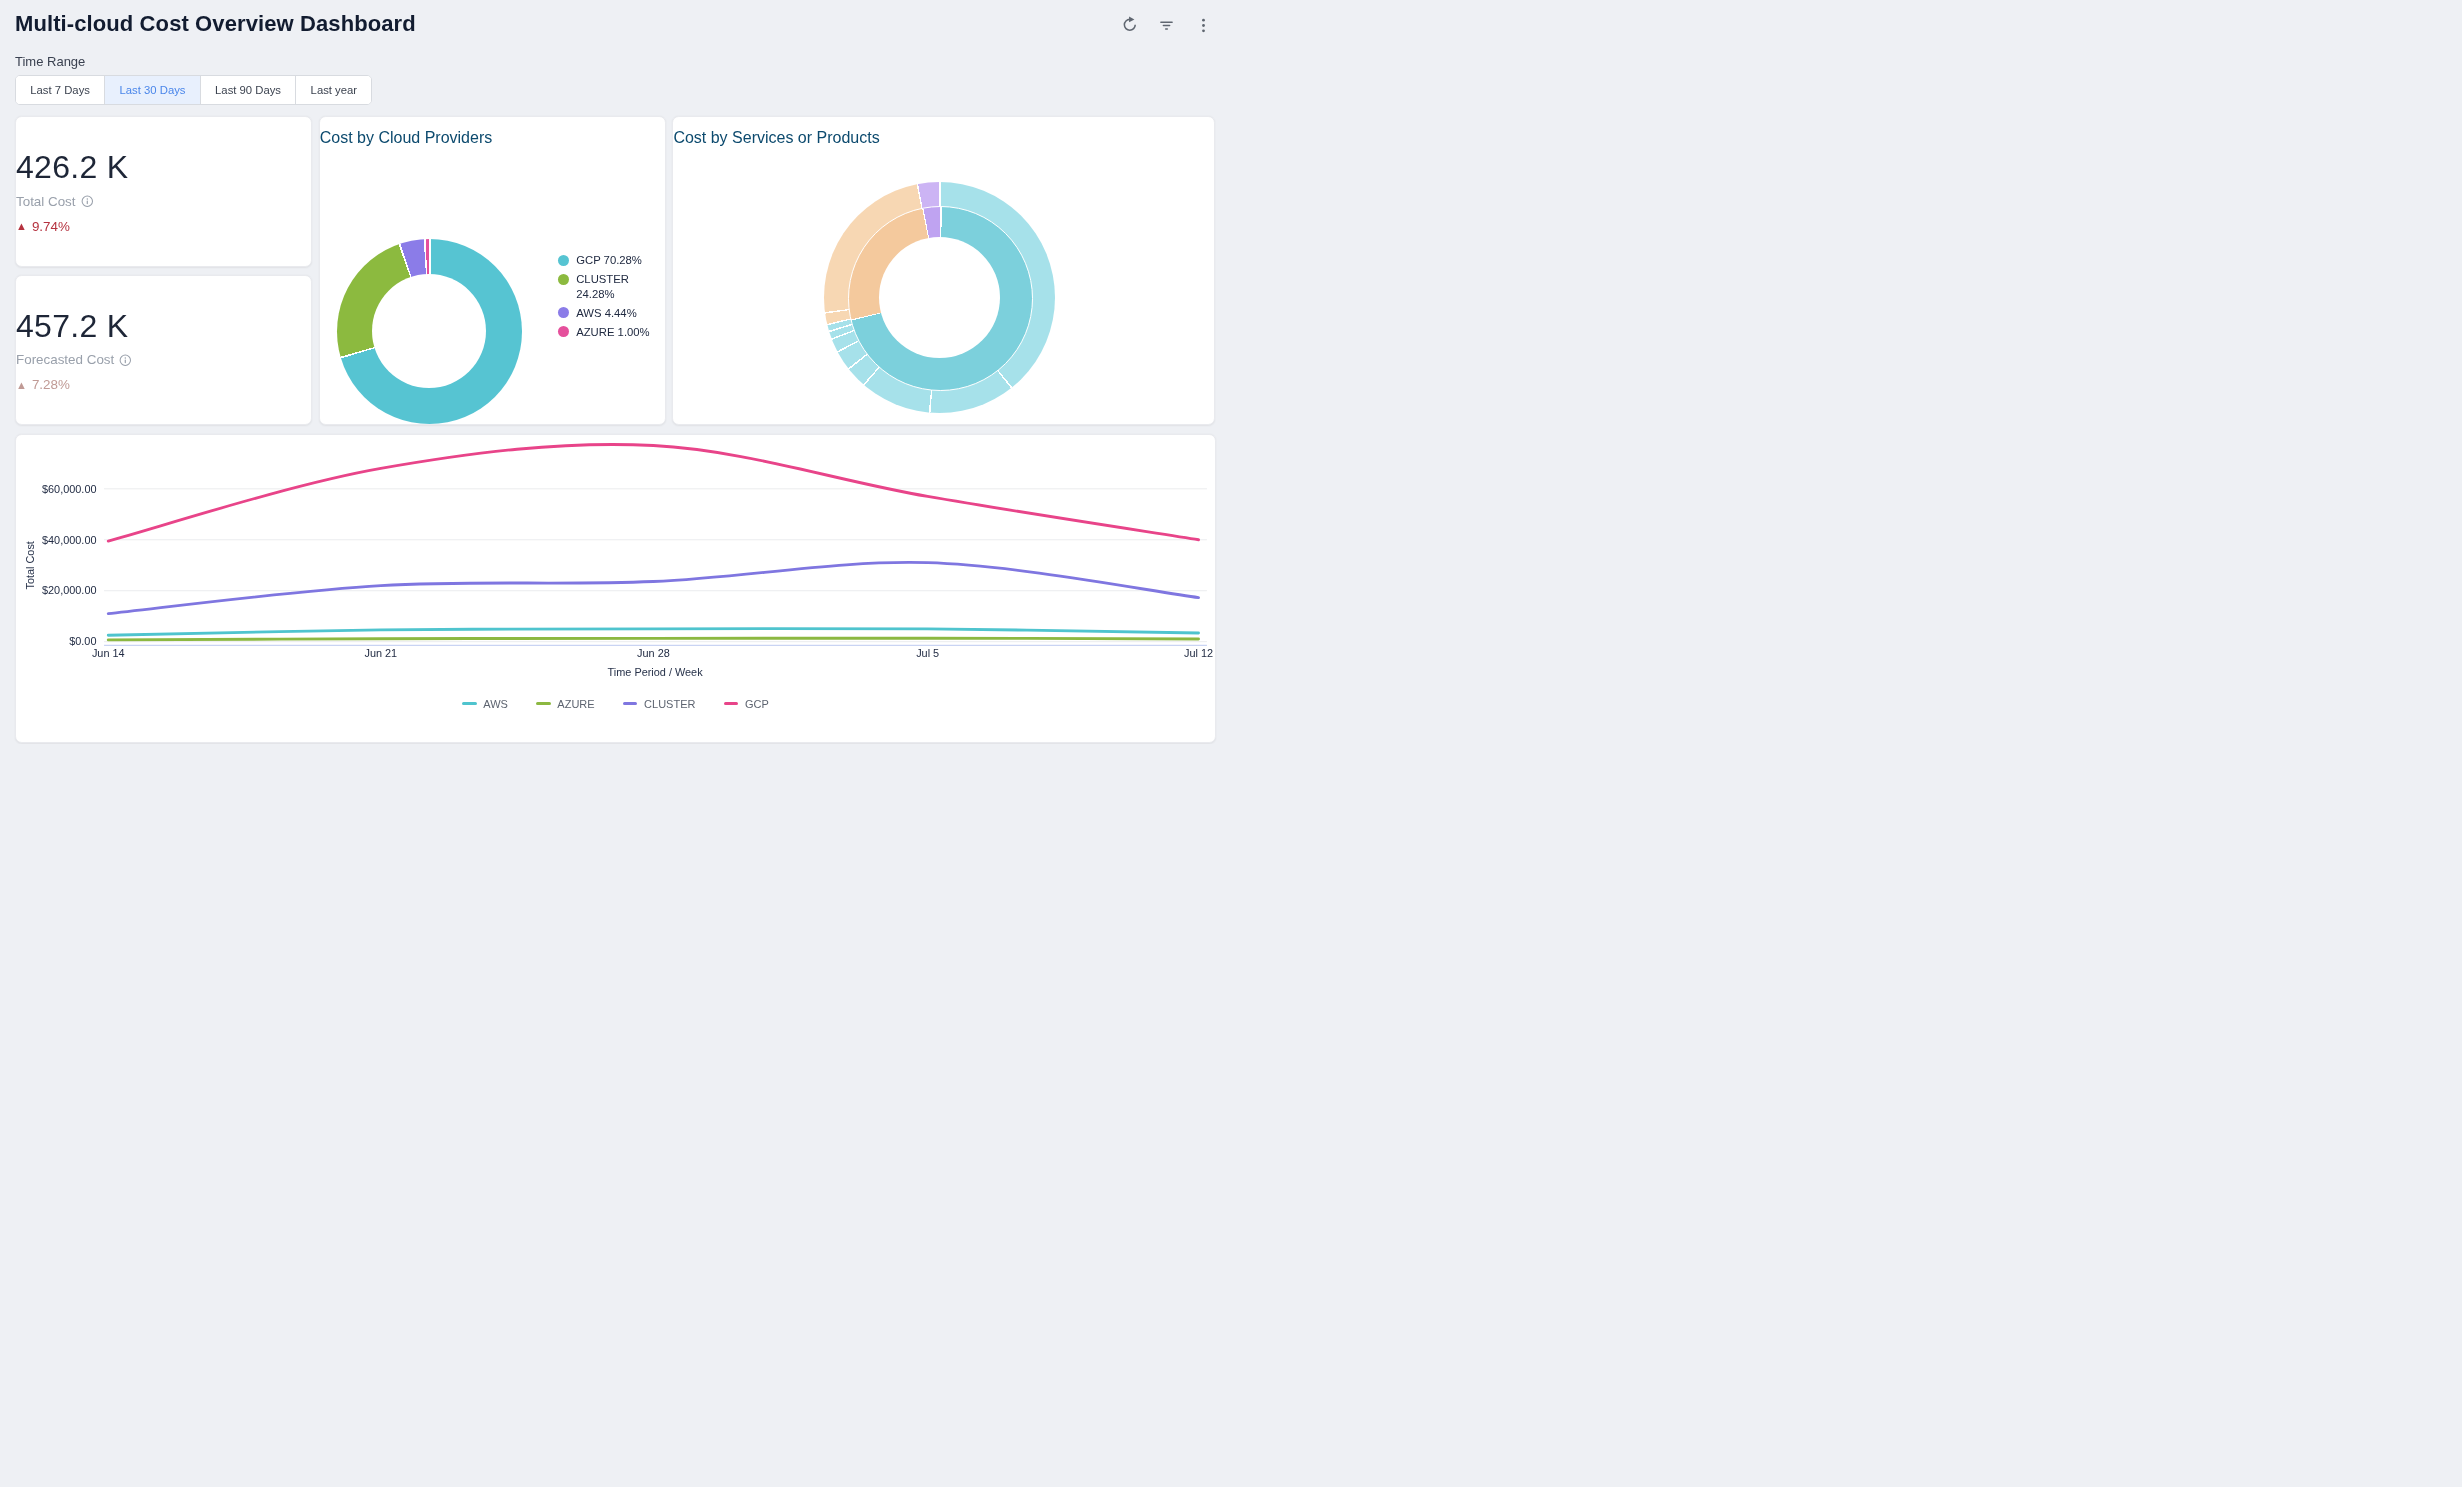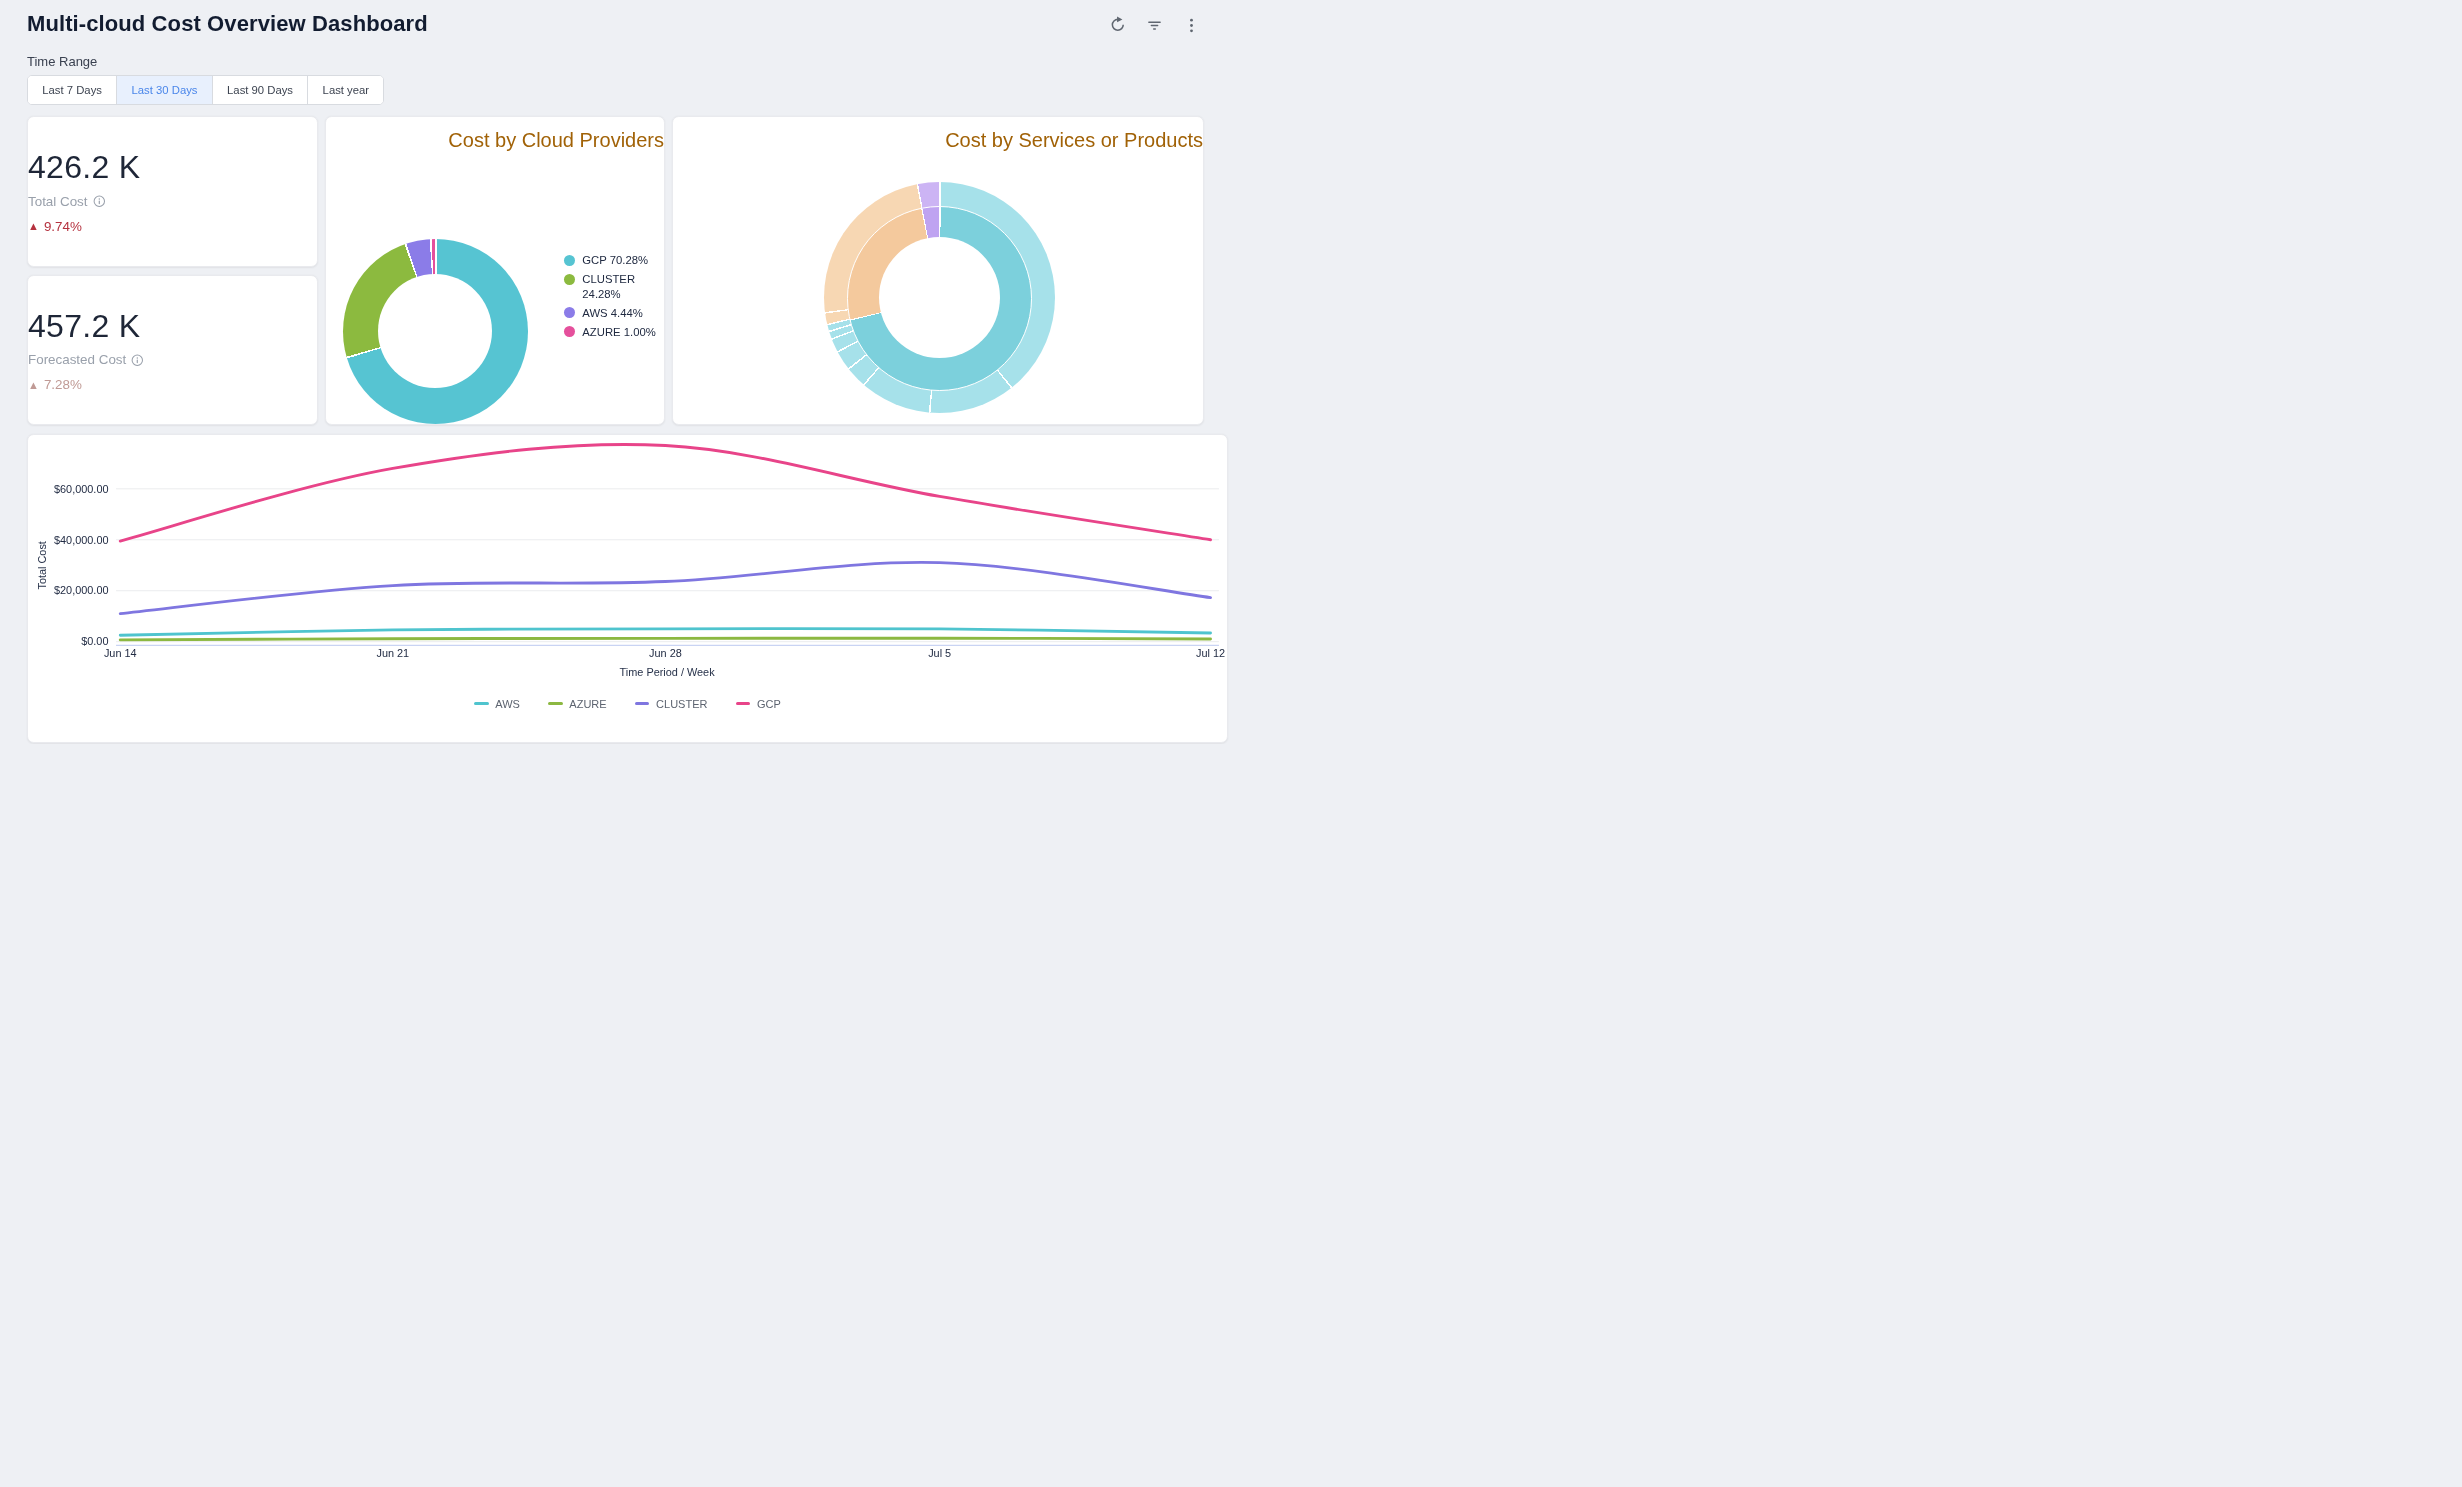--- a/index.html
+++ b/index.html
@@ -1,21 +1,21 @@
 <!DOCTYPE html>
 <html style="font-size:13.4px"><head>
 <meta charset="utf-8">
 <style>
   * { margin:0; padding:0; box-sizing:border-box; }
   html,body { background:#eef0f4; }
   body {
     width:1231px; height:744px; overflow:hidden; position:relative;
     font-family:"Liberation Sans", sans-serif; color:#1e2637;
   }
-  .page { padding:0 27px; }
+  .page { padding:0 15px; }
 
   
   .header { display:flex; justify-content:space-between; align-items:flex-start; padding-top:11px; }
   .page-title { font-size:22px; font-weight:600; color:#121c30; letter-spacing:0.1px; }
   .header-actions { display:flex; gap:11.7px; padding-top:1.7px; }
   .icon-btn { background:none; border:none; width:25px; height:25px; cursor:pointer;
               display:flex; align-items:center; justify-content:center; border-radius:50%; }
   .icon-btn svg { display:block; }
 
   
@@ -32,21 +32,21 @@
   .grid-row { display:flex; gap:6.7px; margin-top:11.7px; height:309px; }
   .card { background:#fff; border:0.8px solid #e9eaee; border-radius:6.7px;
           box-shadow:0 0.8px 1.7px rgba(60,64,67,.08); position:relative; }
   .stats-col { width:297px; display:flex; flex-direction:column; gap:8.4px; }
   .stat-card { flex:1; display:flex; flex-direction:column; justify-content:center; }
   .stat-value { font-size:32px; font-weight:500; color:#1e2637; letter-spacing:0.3px; }
   .stat-label { font-size:13.4px; color:#99a0ab; margin-top:7.5px; display:flex; align-items:center; gap:5px; }
   .stat-delta { font-size:13.4px; font-weight:500; margin-top:10px; display:flex; align-items:center; gap:5px; }
   .stat-delta .tri { font-size:11px; }
 
-  .panel-title { font-size:20px; font-weight:500; color:#a16207; text-align:right; padding-top:11.7px; }
+  .panel-title { font-size:16px; font-weight:500; color:#0c4a6e; text-align:left; padding-top:11.7px; }
 
   .donut-card { width:347px; overflow:hidden; }
   .donut { position:absolute; left:17px; top:122px; width:185px; height:185px; border-radius:50%; }
   .donut::after { content:""; position:absolute; left:35px; top:35px; width:114px; height:114px;
                   border-radius:50%; background:#fff; }
   .donut-legend { position:absolute; left:238px; top:136px; width:104px; list-style:none; }
   .donut-legend li { display:flex; align-items:flex-start; margin-bottom:4.2px; }
   .donut-legend .dot { width:11px; height:11px; border-radius:50%; flex:none; margin:1.7px 7.5px 0 0; }
   .donut-legend .lbl { font-size:11.3px; color:#212b42; line-height:1.3; }
 

